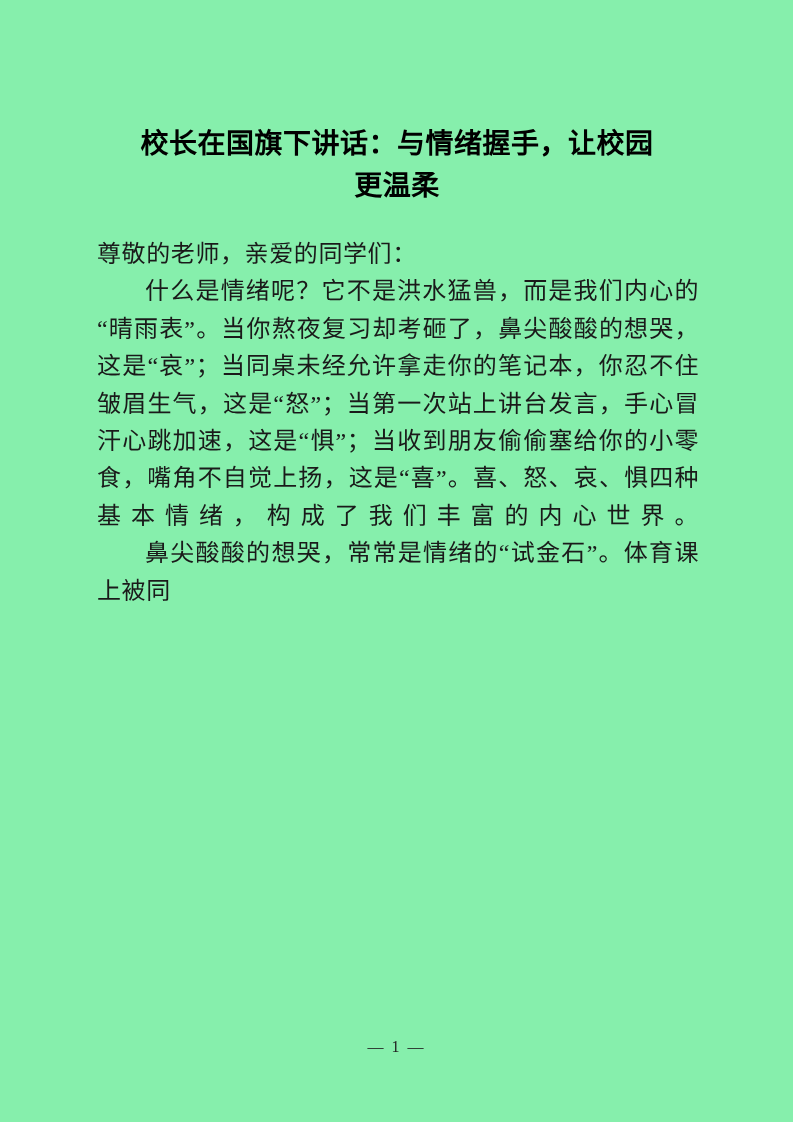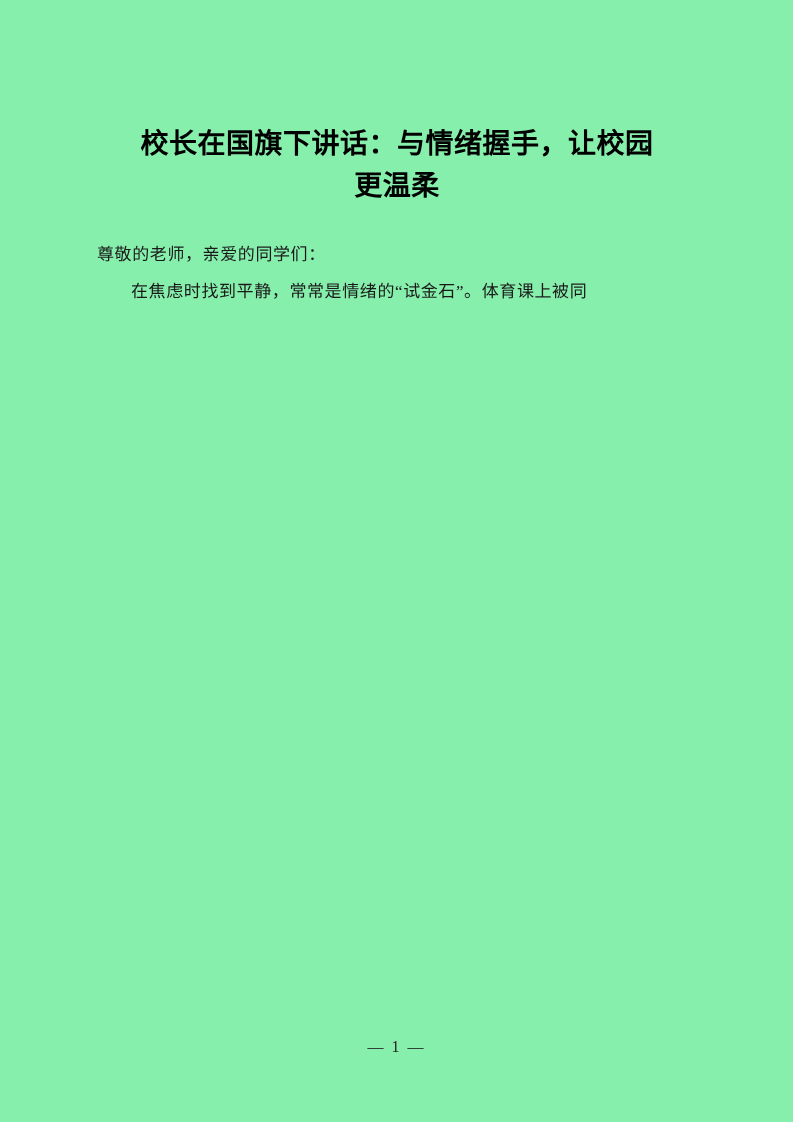--- a/index.html
+++ b/index.html
@@ -40,21 +40,21 @@
   
   .body-block {
     position: absolute;
     left: 97px;
     top: 236px;
     width: 602px;
   }
 
   .para {
     margin: 0;
-    font-size: 17px;
+    font-size: 24px;
     line-height: 37.4px;
     text-align: justify;
     text-justify: inter-character;
     text-align-last: left;
     letter-spacing: 0.6px;
     color: #1a1a1a;
     font-family: "Liberation Serif", "DejaVu Serif", serif;
   }
 
   .para.indent {
@@ -90,21 +90,22 @@
 
   <h1 class="doc-title">校长在国旗下讲话：与情绪握手，让校园
 更温柔</h1>
 
   <div class="body-block">
 
     <p class="para no-indent">尊敬的老师，亲爱的同学们：</p>
 
 
 
+    <p class="para indent full-justify">什么是情绪呢？它不是洪水猛兽，而是我们内心的“晴雨表”。当你熬夜复习却考砸了，鼻尖酸酸的想哭，这是“哀”；当同桌未经允许拿走你的笔记本，你忍不住皱眉生气，这是“怒”；当第一次站上讲台发言，手心冒汗心跳加速，这是“惧”；当收到朋友偷偷塞给你的小零食，嘴角不自觉上扬，这是“喜”。喜、怒、哀、惧四种基本情绪，构成了我们丰富的内心世界。</p>
 
 
-    <p class="para indent">在焦虑时找到平静，常常是情绪的“试金石”。体育课上被同</p>
+    <p class="para indent">鼻尖酸酸的想哭，常常是情绪的“试金石”。体育课上被同</p>
 
   </div>
 
   <div class="page-footer">— 1 —</div>
 
 </div>
 
 </body></html>

